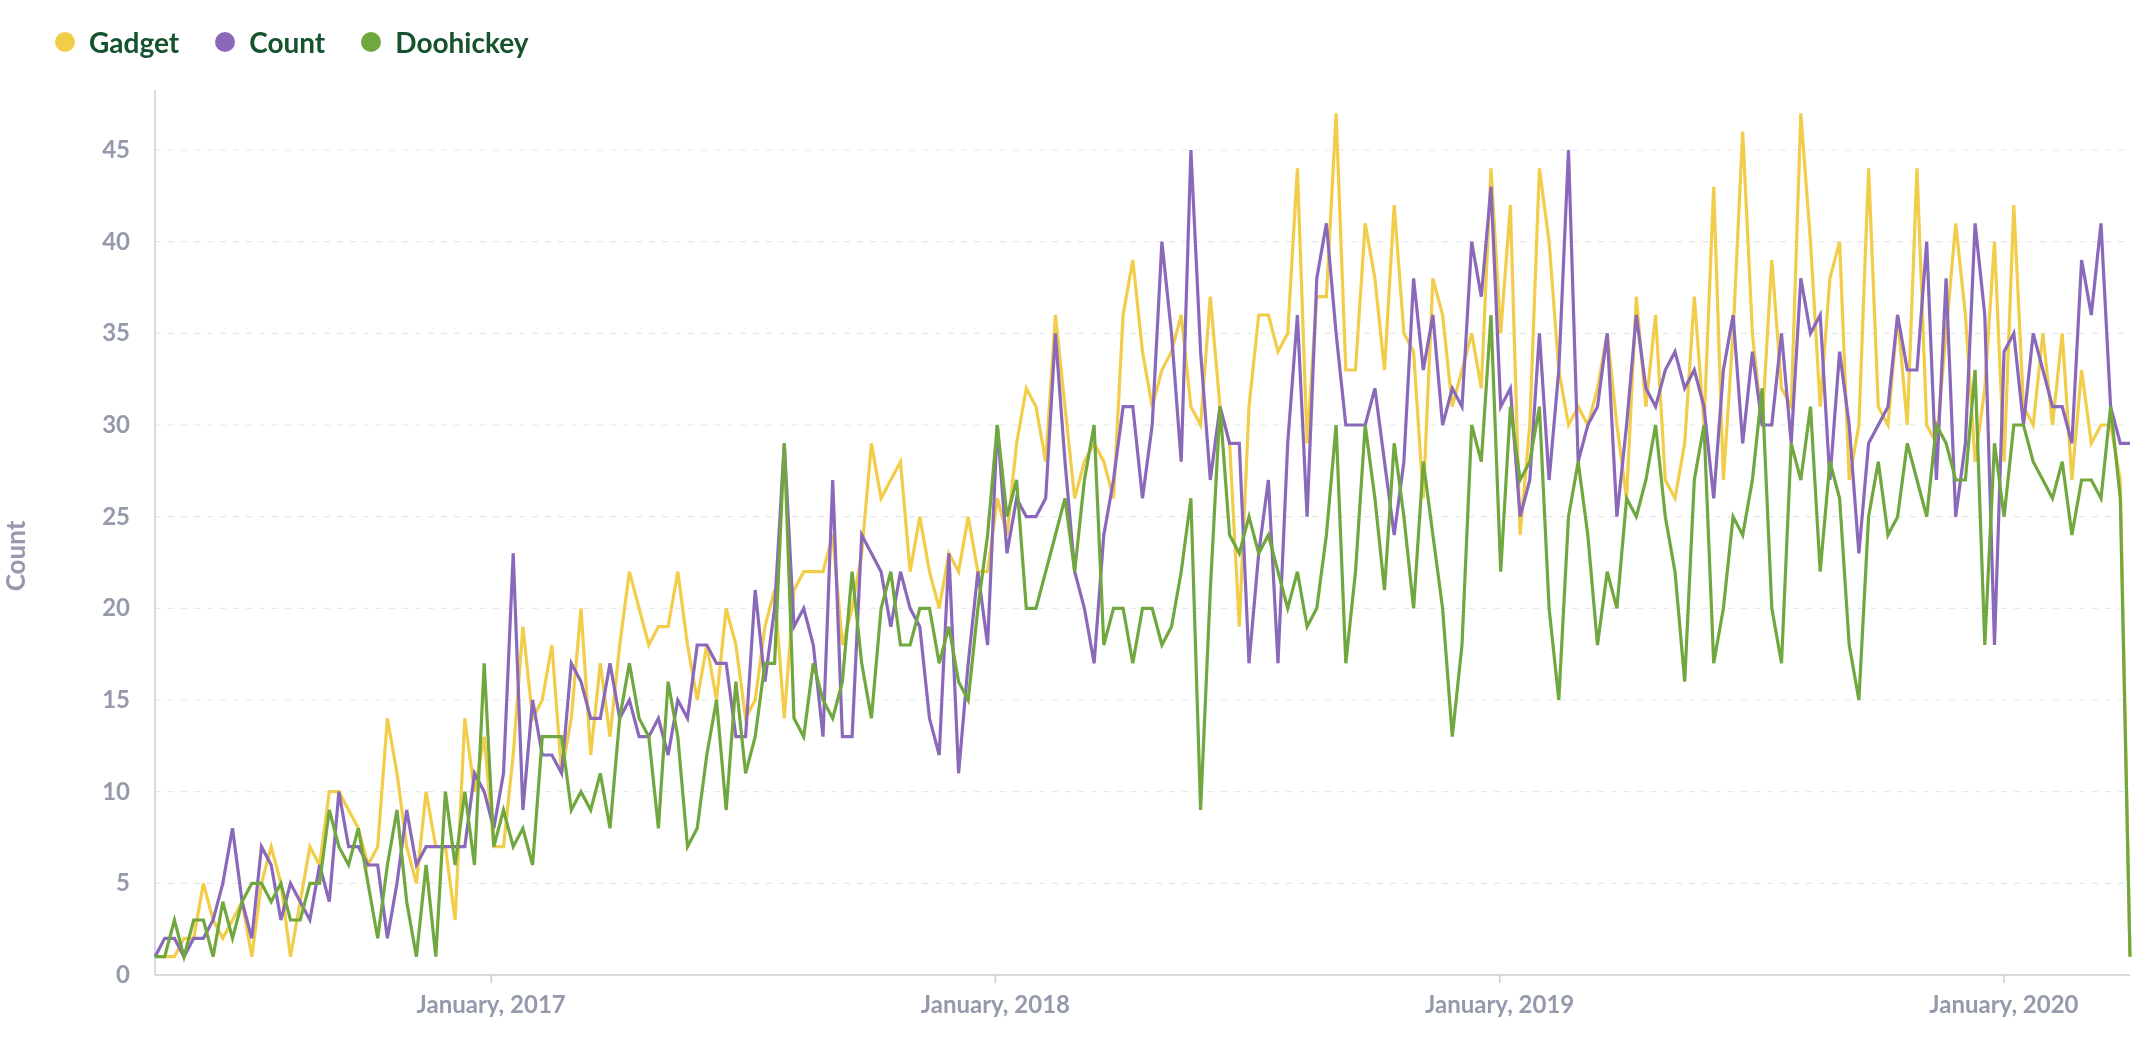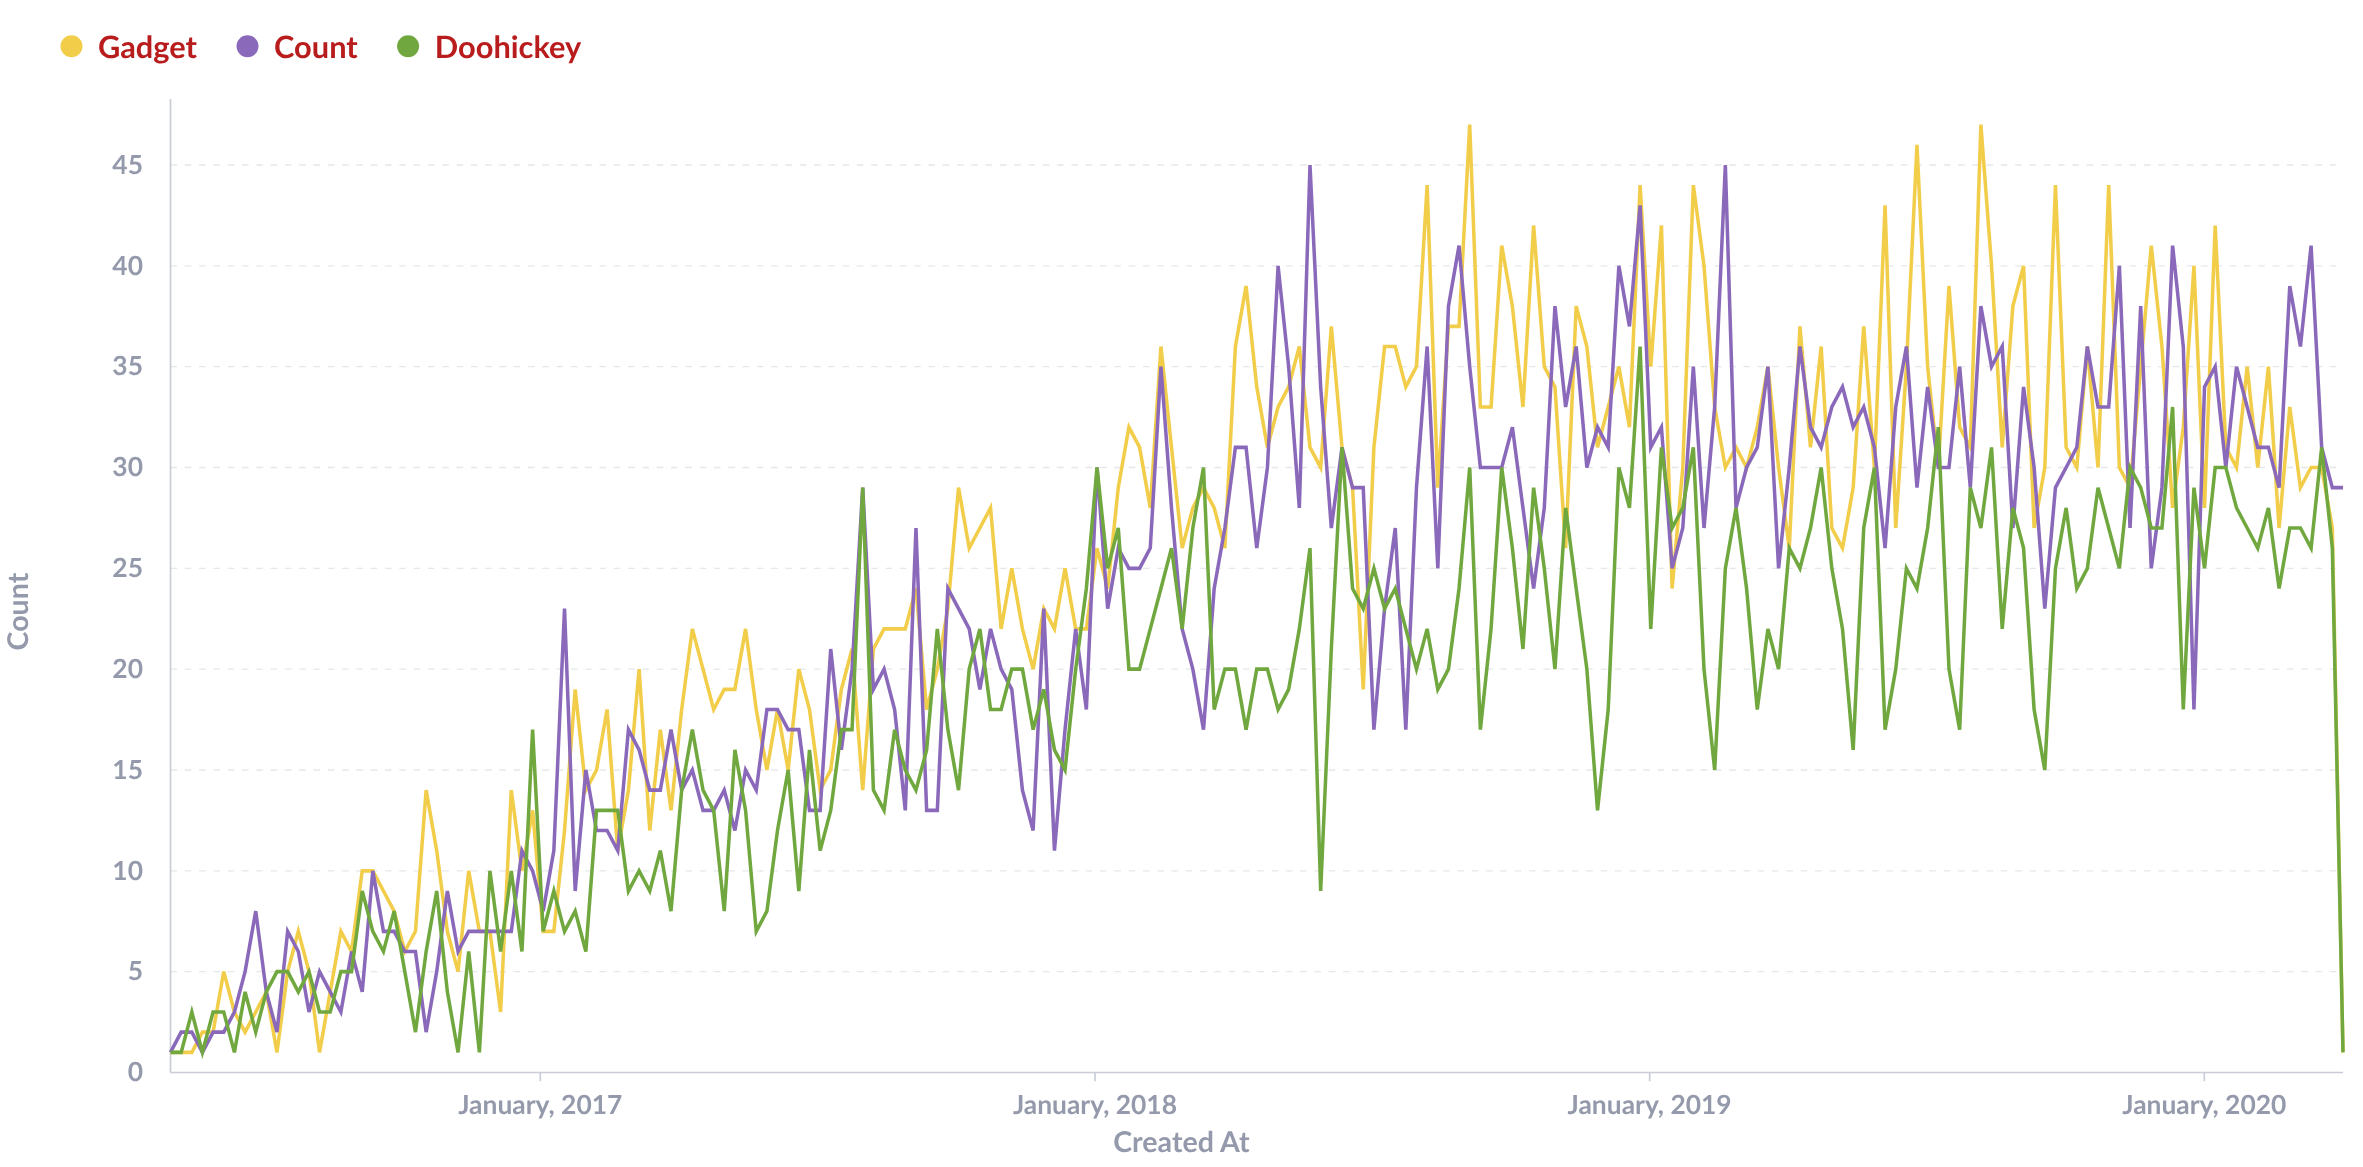--- a/index.html
+++ b/index.html
@@ -24,21 +24,21 @@
     display: flex;
     gap: 36px;
     align-items: center;
   }
   .legend-item {
     display: flex;
     align-items: center;
     gap: 14px;
     font-size: 28px;
     font-weight: 700;
-    color: #b91c1c;
+    color: #14532d;
     cursor: pointer;
   }
   .legend-dot {
     width: 20px;
     height: 20px;
     border-radius: 50%;
     display: inline-block;
   }
   .plot {
     position: absolute;
@@ -145,14 +145,13 @@
       <line x1="2003.936170212766" x2="2003.936170212766" y1="975" y2="983" class="axis-line"></line>
       <text x="2003.936170212766" y="1013" text-anchor="middle" class="tick">January, 2020</text>
       <path d="M155.0 956.7 L164.7 956.7 L174.4 956.7 L184.0 938.3 L193.7 938.3 L203.4 883.3 L213.1 920.0 L222.8 938.3 L232.5 920.0 L242.1 901.7 L251.8 956.7 L261.5 883.3 L271.2 846.7 L280.9 883.3 L290.5 956.7 L300.2 901.7 L309.9 846.7 L319.6 865.0 L329.3 791.7 L338.9 791.7 L348.6 810.0 L358.3 828.3 L368.0 865.0 L377.7 846.7 L387.4 718.3 L397.0 773.3 L406.7 846.7 L416.4 883.3 L426.1 791.7 L435.8 846.7 L445.4 846.7 L455.1 920.0 L464.8 718.3 L474.5 791.7 L484.2 736.7 L493.8 846.7 L503.5 846.7 L513.2 755.0 L522.9 626.7 L532.6 718.3 L542.3 700.0 L551.9 645.0 L561.6 773.3 L571.3 718.3 L581.0 608.3 L590.7 755.0 L600.3 663.3 L610.0 736.7 L619.7 645.0 L629.4 571.7 L639.1 608.3 L648.8 645.0 L658.4 626.7 L668.1 626.7 L677.8 571.7 L687.5 645.0 L697.2 700.0 L706.8 645.0 L716.5 700.0 L726.2 608.3 L735.9 645.0 L745.6 718.3 L755.2 700.0 L764.9 626.7 L774.6 590.0 L784.3 718.3 L794.0 590.0 L803.7 571.7 L813.3 571.7 L823.0 571.7 L832.7 535.0 L842.4 645.0 L852.1 608.3 L861.7 553.3 L871.4 443.3 L881.1 498.3 L890.8 480.0 L900.5 461.7 L910.1 571.7 L919.8 516.7 L929.5 571.7 L939.2 608.3 L948.9 553.3 L958.6 571.7 L968.2 516.7 L977.9 571.7 L987.6 571.7 L997.3 498.3 L1007.0 535.0 L1016.6 443.3 L1026.3 388.3 L1036.0 406.7 L1045.7 461.7 L1055.4 315.0 L1065.0 406.7 L1074.7 498.3 L1084.4 461.7 L1094.1 443.3 L1103.8 461.7 L1113.5 498.3 L1123.1 315.0 L1132.8 260.0 L1142.5 351.7 L1152.2 406.7 L1161.9 370.0 L1171.5 351.7 L1181.2 315.0 L1190.9 406.7 L1200.6 425.0 L1210.3 296.7 L1220.0 406.7 L1229.6 443.3 L1239.3 626.7 L1249.0 406.7 L1258.7 315.0 L1268.4 315.0 L1278.0 351.7 L1287.7 333.3 L1297.4 168.3 L1307.1 443.3 L1316.8 296.7 L1326.4 296.7 L1336.1 113.3 L1345.8 370.0 L1355.5 370.0 L1365.2 223.3 L1374.9 278.3 L1384.5 370.0 L1394.2 205.0 L1403.9 333.3 L1413.6 351.7 L1423.3 498.3 L1432.9 278.3 L1442.6 315.0 L1452.3 406.7 L1462.0 370.0 L1471.7 333.3 L1481.3 388.3 L1491.0 168.3 L1500.7 333.3 L1510.4 205.0 L1520.1 535.0 L1529.8 425.0 L1539.4 168.3 L1549.1 241.7 L1558.8 370.0 L1568.5 425.0 L1578.2 406.7 L1587.8 425.0 L1597.5 388.3 L1607.2 333.3 L1616.9 425.0 L1626.6 498.3 L1636.3 296.7 L1645.9 406.7 L1655.6 315.0 L1665.3 480.0 L1675.0 498.3 L1684.7 443.3 L1694.3 296.7 L1704.0 425.0 L1713.7 186.7 L1723.4 480.0 L1733.1 333.3 L1742.7 131.7 L1752.4 333.3 L1762.1 425.0 L1771.8 260.0 L1781.5 388.3 L1791.2 406.7 L1800.8 113.3 L1810.5 241.7 L1820.2 406.7 L1829.9 278.3 L1839.6 241.7 L1849.2 480.0 L1858.9 425.0 L1868.6 168.3 L1878.3 406.7 L1888.0 425.0 L1897.6 315.0 L1907.3 425.0 L1917.0 168.3 L1926.7 425.0 L1936.4 443.3 L1946.1 333.3 L1955.7 223.3 L1965.4 315.0 L1975.1 461.7 L1984.8 388.3 L1994.5 241.7 L2004.1 461.7 L2013.8 205.0 L2023.5 406.7 L2033.2 425.0 L2042.9 333.3 L2052.5 425.0 L2062.2 333.3 L2071.9 480.0 L2081.6 370.0 L2091.3 443.3 L2101.0 425.0 L2110.6 425.0 L2120.3 480.0 L2130.0 956.7 " class="series" stroke="#f2cd4a"></path>
       <path d="M155.0 956.7 L164.7 938.3 L174.4 938.3 L184.0 956.7 L193.7 938.3 L203.4 938.3 L213.1 920.0 L222.8 883.3 L232.5 828.3 L242.1 901.7 L251.8 938.3 L261.5 846.7 L271.2 865.0 L280.9 920.0 L290.5 883.3 L300.2 901.7 L309.9 920.0 L319.6 865.0 L329.3 901.7 L338.9 791.7 L348.6 846.7 L358.3 846.7 L368.0 865.0 L377.7 865.0 L387.4 938.3 L397.0 883.3 L406.7 810.0 L416.4 865.0 L426.1 846.7 L435.8 846.7 L445.4 846.7 L455.1 846.7 L464.8 846.7 L474.5 773.3 L484.2 791.7 L493.8 828.3 L503.5 773.3 L513.2 553.3 L522.9 810.0 L532.6 700.0 L542.3 755.0 L551.9 755.0 L561.6 773.3 L571.3 663.3 L581.0 681.7 L590.7 718.3 L600.3 718.3 L610.0 663.3 L619.7 718.3 L629.4 700.0 L639.1 736.7 L648.8 736.7 L658.4 718.3 L668.1 755.0 L677.8 700.0 L687.5 718.3 L697.2 645.0 L706.8 645.0 L716.5 663.3 L726.2 663.3 L735.9 736.7 L745.6 736.7 L755.2 590.0 L764.9 681.7 L774.6 608.3 L784.3 443.3 L794.0 626.7 L803.7 608.3 L813.3 645.0 L823.0 736.7 L832.7 480.0 L842.4 736.7 L852.1 736.7 L861.7 535.0 L871.4 553.3 L881.1 571.7 L890.8 626.7 L900.5 571.7 L910.1 608.3 L919.8 626.7 L929.5 718.3 L939.2 755.0 L948.9 553.3 L958.6 773.3 L968.2 663.3 L977.9 571.7 L987.6 645.0 L997.3 425.0 L1007.0 553.3 L1016.6 498.3 L1026.3 516.7 L1036.0 516.7 L1045.7 498.3 L1055.4 333.3 L1065.0 461.7 L1074.7 571.7 L1084.4 608.3 L1094.1 663.3 L1103.8 535.0 L1113.5 480.0 L1123.1 406.7 L1132.8 406.7 L1142.5 498.3 L1152.2 425.0 L1161.9 241.7 L1171.5 333.3 L1181.2 461.7 L1190.9 150.0 L1200.6 351.7 L1210.3 480.0 L1220.0 406.7 L1229.6 443.3 L1239.3 443.3 L1249.0 663.3 L1258.7 553.3 L1268.4 480.0 L1278.0 663.3 L1287.7 443.3 L1297.4 315.0 L1307.1 516.7 L1316.8 278.3 L1326.4 223.3 L1336.1 333.3 L1345.8 425.0 L1355.5 425.0 L1365.2 425.0 L1374.9 388.3 L1384.5 461.7 L1394.2 535.0 L1403.9 461.7 L1413.6 278.3 L1423.3 370.0 L1432.9 315.0 L1442.6 425.0 L1452.3 388.3 L1462.0 406.7 L1471.7 241.7 L1481.3 296.7 L1491.0 186.7 L1500.7 406.7 L1510.4 388.3 L1520.1 516.7 L1529.8 480.0 L1539.4 333.3 L1549.1 480.0 L1558.8 370.0 L1568.5 150.0 L1578.2 461.7 L1587.8 425.0 L1597.5 406.7 L1607.2 333.3 L1616.9 516.7 L1626.6 425.0 L1636.3 315.0 L1645.9 388.3 L1655.6 406.7 L1665.3 370.0 L1675.0 351.7 L1684.7 388.3 L1694.3 370.0 L1704.0 406.7 L1713.7 498.3 L1723.4 370.0 L1733.1 315.0 L1742.7 443.3 L1752.4 351.7 L1762.1 425.0 L1771.8 425.0 L1781.5 333.3 L1791.2 443.3 L1800.8 278.3 L1810.5 333.3 L1820.2 315.0 L1829.9 480.0 L1839.6 351.7 L1849.2 425.0 L1858.9 553.3 L1868.6 443.3 L1878.3 425.0 L1888.0 406.7 L1897.6 315.0 L1907.3 370.0 L1917.0 370.0 L1926.7 241.7 L1936.4 480.0 L1946.1 278.3 L1955.7 516.7 L1965.4 443.3 L1975.1 223.3 L1984.8 315.0 L1994.5 645.0 L2004.1 351.7 L2013.8 333.3 L2023.5 425.0 L2033.2 333.3 L2042.9 370.0 L2052.5 406.7 L2062.2 406.7 L2071.9 443.3 L2081.6 260.0 L2091.3 315.0 L2101.0 223.3 L2110.6 406.7 L2120.3 443.3 L2130.0 443.3 " class="series" stroke="#8a69ba"></path>
       <path d="M155.0 956.7 L164.7 956.7 L174.4 920.0 L184.0 956.7 L193.7 920.0 L203.4 920.0 L213.1 956.7 L222.8 901.7 L232.5 938.3 L242.1 901.7 L251.8 883.3 L261.5 883.3 L271.2 901.7 L280.9 883.3 L290.5 920.0 L300.2 920.0 L309.9 883.3 L319.6 883.3 L329.3 810.0 L338.9 846.7 L348.6 865.0 L358.3 828.3 L368.0 883.3 L377.7 938.3 L387.4 865.0 L397.0 810.0 L406.7 901.7 L416.4 956.7 L426.1 865.0 L435.8 956.7 L445.4 791.7 L455.1 865.0 L464.8 791.7 L474.5 865.0 L484.2 663.3 L493.8 846.7 L503.5 810.0 L513.2 846.7 L522.9 828.3 L532.6 865.0 L542.3 736.7 L551.9 736.7 L561.6 736.7 L571.3 810.0 L581.0 791.7 L590.7 810.0 L600.3 773.3 L610.0 828.3 L619.7 718.3 L629.4 663.3 L639.1 718.3 L648.8 736.7 L658.4 828.3 L668.1 681.7 L677.8 736.7 L687.5 846.7 L697.2 828.3 L706.8 755.0 L716.5 700.0 L726.2 810.0 L735.9 681.7 L745.6 773.3 L755.2 736.7 L764.9 663.3 L774.6 663.3 L784.3 443.3 L794.0 718.3 L803.7 736.7 L813.3 663.3 L823.0 700.0 L832.7 718.3 L842.4 681.7 L852.1 571.7 L861.7 663.3 L871.4 718.3 L881.1 608.3 L890.8 571.7 L900.5 645.0 L910.1 645.0 L919.8 608.3 L929.5 608.3 L939.2 663.3 L948.9 626.7 L958.6 681.7 L968.2 700.0 L977.9 608.3 L987.6 535.0 L997.3 425.0 L1007.0 516.7 L1016.6 480.0 L1026.3 608.3 L1036.0 608.3 L1045.7 571.7 L1055.4 535.0 L1065.0 498.3 L1074.7 571.7 L1084.4 480.0 L1094.1 425.0 L1103.8 645.0 L1113.5 608.3 L1123.1 608.3 L1132.8 663.3 L1142.5 608.3 L1152.2 608.3 L1161.9 645.0 L1171.5 626.7 L1181.2 571.7 L1190.9 498.3 L1200.6 810.0 L1210.3 590.0 L1220.0 406.7 L1229.6 535.0 L1239.3 553.3 L1249.0 516.7 L1258.7 553.3 L1268.4 535.0 L1278.0 571.7 L1287.7 608.3 L1297.4 571.7 L1307.1 626.7 L1316.8 608.3 L1326.4 535.0 L1336.1 425.0 L1345.8 663.3 L1355.5 571.7 L1365.2 425.0 L1374.9 498.3 L1384.5 590.0 L1394.2 443.3 L1403.9 516.7 L1413.6 608.3 L1423.3 461.7 L1432.9 535.0 L1442.6 608.3 L1452.3 736.7 L1462.0 645.0 L1471.7 425.0 L1481.3 461.7 L1491.0 315.0 L1500.7 571.7 L1510.4 406.7 L1520.1 480.0 L1529.8 461.7 L1539.4 406.7 L1549.1 608.3 L1558.8 700.0 L1568.5 516.7 L1578.2 461.7 L1587.8 535.0 L1597.5 645.0 L1607.2 571.7 L1616.9 608.3 L1626.6 498.3 L1636.3 516.7 L1645.9 480.0 L1655.6 425.0 L1665.3 516.7 L1675.0 571.7 L1684.7 681.7 L1694.3 480.0 L1704.0 425.0 L1713.7 663.3 L1723.4 608.3 L1733.1 516.7 L1742.7 535.0 L1752.4 480.0 L1762.1 388.3 L1771.8 608.3 L1781.5 663.3 L1791.2 443.3 L1800.8 480.0 L1810.5 406.7 L1820.2 571.7 L1829.9 461.7 L1839.6 498.3 L1849.2 645.0 L1858.9 700.0 L1868.6 516.7 L1878.3 461.7 L1888.0 535.0 L1897.6 516.7 L1907.3 443.3 L1917.0 480.0 L1926.7 516.7 L1936.4 425.0 L1946.1 443.3 L1955.7 480.0 L1965.4 480.0 L1975.1 370.0 L1984.8 645.0 L1994.5 443.3 L2004.1 516.7 L2013.8 425.0 L2023.5 425.0 L2033.2 461.7 L2042.9 480.0 L2052.5 498.3 L2062.2 461.7 L2071.9 535.0 L2081.6 480.0 L2091.3 480.0 L2101.0 498.3 L2110.6 406.7 L2120.3 498.3 L2130.0 956.7 " class="series" stroke="#70a83f"></path>
     </svg>
 
   <div class="axis-label-y">
     <span>Count</span>
   </div>
-  <div class="axis-label-x">Created At</div>
 </div>
 
 </body></html>

